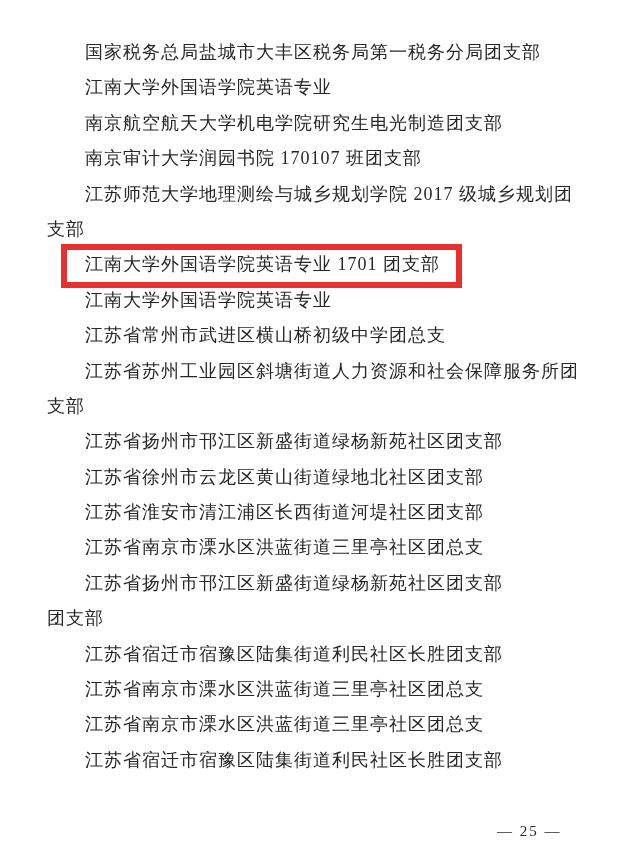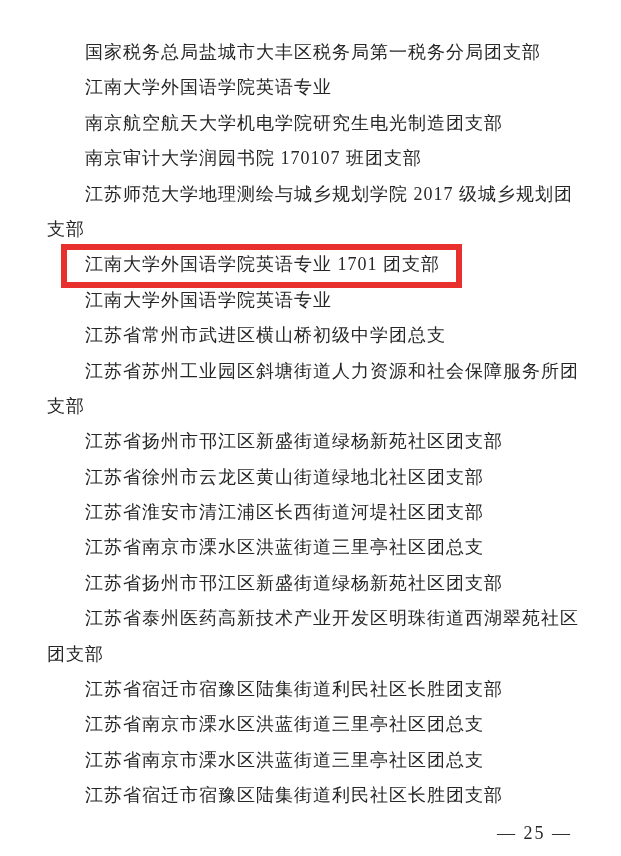--- a/index.html
+++ b/index.html
@@ -44,21 +44,21 @@
     pointer-events: none;
   }
   .line-text {
     position: relative;
     z-index: 2;
   }
   .page-number {
     position: absolute;
     left: 497px;
     top: 823px;
-    font-size: 18px;
+    font-size: 15px;
     letter-spacing: 2px;
     color: #262626;
     white-space: nowrap;
   }
 </style>
 </head>
 <body>
 
 <div class="page">
   <div class="content">
@@ -74,21 +74,20 @@
     </div>
     <div class="line indent"><span class="line-text">江南大学外国语学院英语专业</span></div>
     <div class="line indent"><span class="line-text">江苏省常州市武进区横山桥初级中学团总支</span></div>
     <div class="line indent"><span class="line-text">江苏省苏州工业园区斜塘街道人力资源和社会保障服务所团</span></div>
     <div class="line"><span class="line-text">支部</span></div>
     <div class="line indent"><span class="line-text">江苏省扬州市邗江区新盛街道绿杨新苑社区团支部</span></div>
     <div class="line indent"><span class="line-text">江苏省徐州市云龙区黄山街道绿地北社区团支部</span></div>
     <div class="line indent"><span class="line-text">江苏省淮安市清江浦区长西街道河堤社区团支部</span></div>
     <div class="line indent"><span class="line-text">江苏省南京市溧水区洪蓝街道三里亭社区团总支</span></div>
     <div class="line indent"><span class="line-text">江苏省扬州市邗江区新盛街道绿杨新苑社区团支部</span></div>
-    <div class="line indent"><span class="line-text">江苏省泰州医药高新技术产业开发区明珠街道西湖翠苑社区</span></div>
     <div class="line"><span class="line-text">团支部</span></div>
     <div class="line indent"><span class="line-text">江苏省宿迁市宿豫区陆集街道利民社区长胜团支部</span></div>
     <div class="line indent"><span class="line-text">江苏省南京市溧水区洪蓝街道三里亭社区团总支</span></div>
     <div class="line indent"><span class="line-text">江苏省南京市溧水区洪蓝街道三里亭社区团总支</span></div>
     <div class="line indent"><span class="line-text">江苏省宿迁市宿豫区陆集街道利民社区长胜团支部</span></div>
   </div>
   <div class="page-number">— 25 —</div>
 </div>
 
 </body></html>

